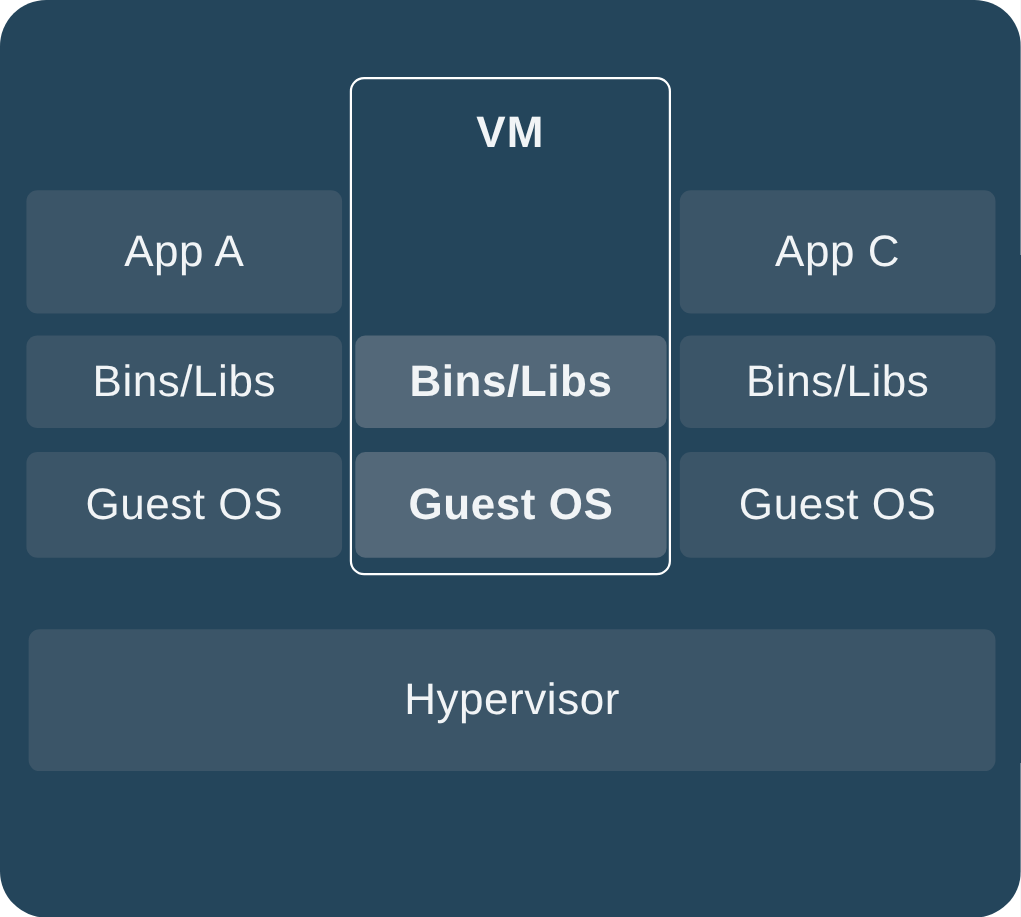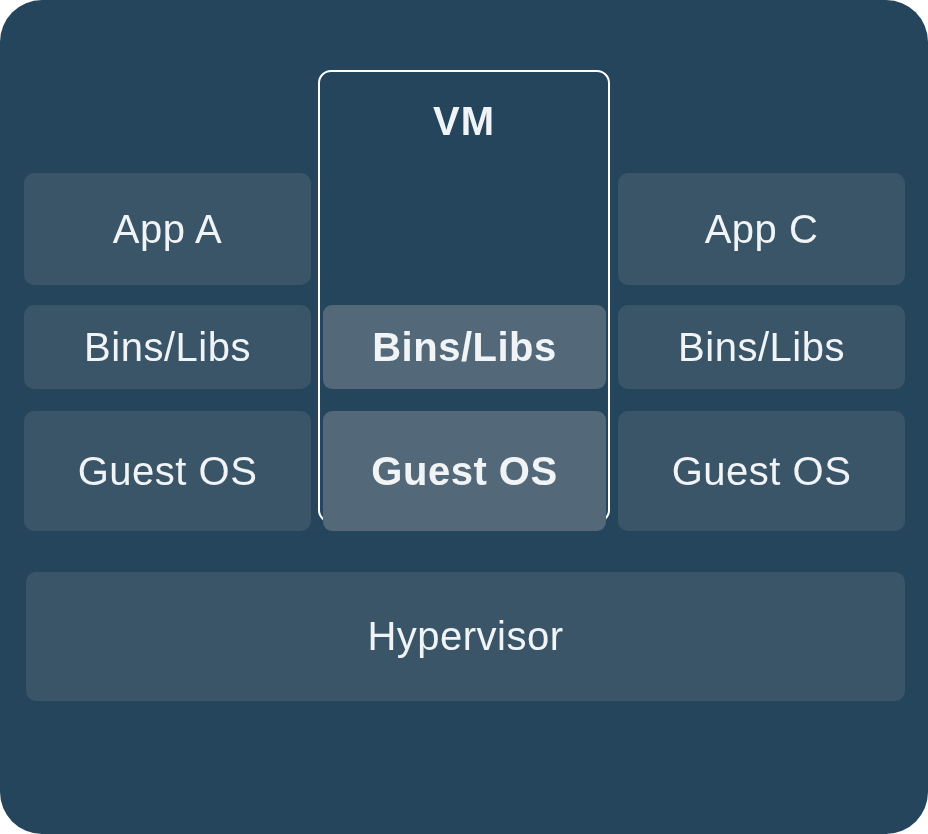--- a/index.html
+++ b/index.html
@@ -46,21 +46,21 @@
     font-weight: 700;
     border-radius: 9px;
   }
   
   .col-left  { left: 24px;  width: 287px; }
   .col-mid   { left: 323px; width: 283px; }
   .col-right { left: 618px; width: 287px; }
   
   .row-1 { top: 173px; height: 112px; }
   .row-2 { top: 280px; height: 84px; margin-top: 25px; }
-  .row-3 { top: 411px; height: 120px; }
+  .row-3 { top: 411px; height: 96px; }
   
   .full { left: 26px; width: 879px; }
   .hypervisor     { top: 572px; height: 129px; }
   .infrastructure { top: 682px; height: 117px; }
   
   .vm-outline {
     position: absolute;
     left: 318px; top: 70px;
     width: 292px; height: 453px;
     border: 2.5px solid var(--vm-border);

